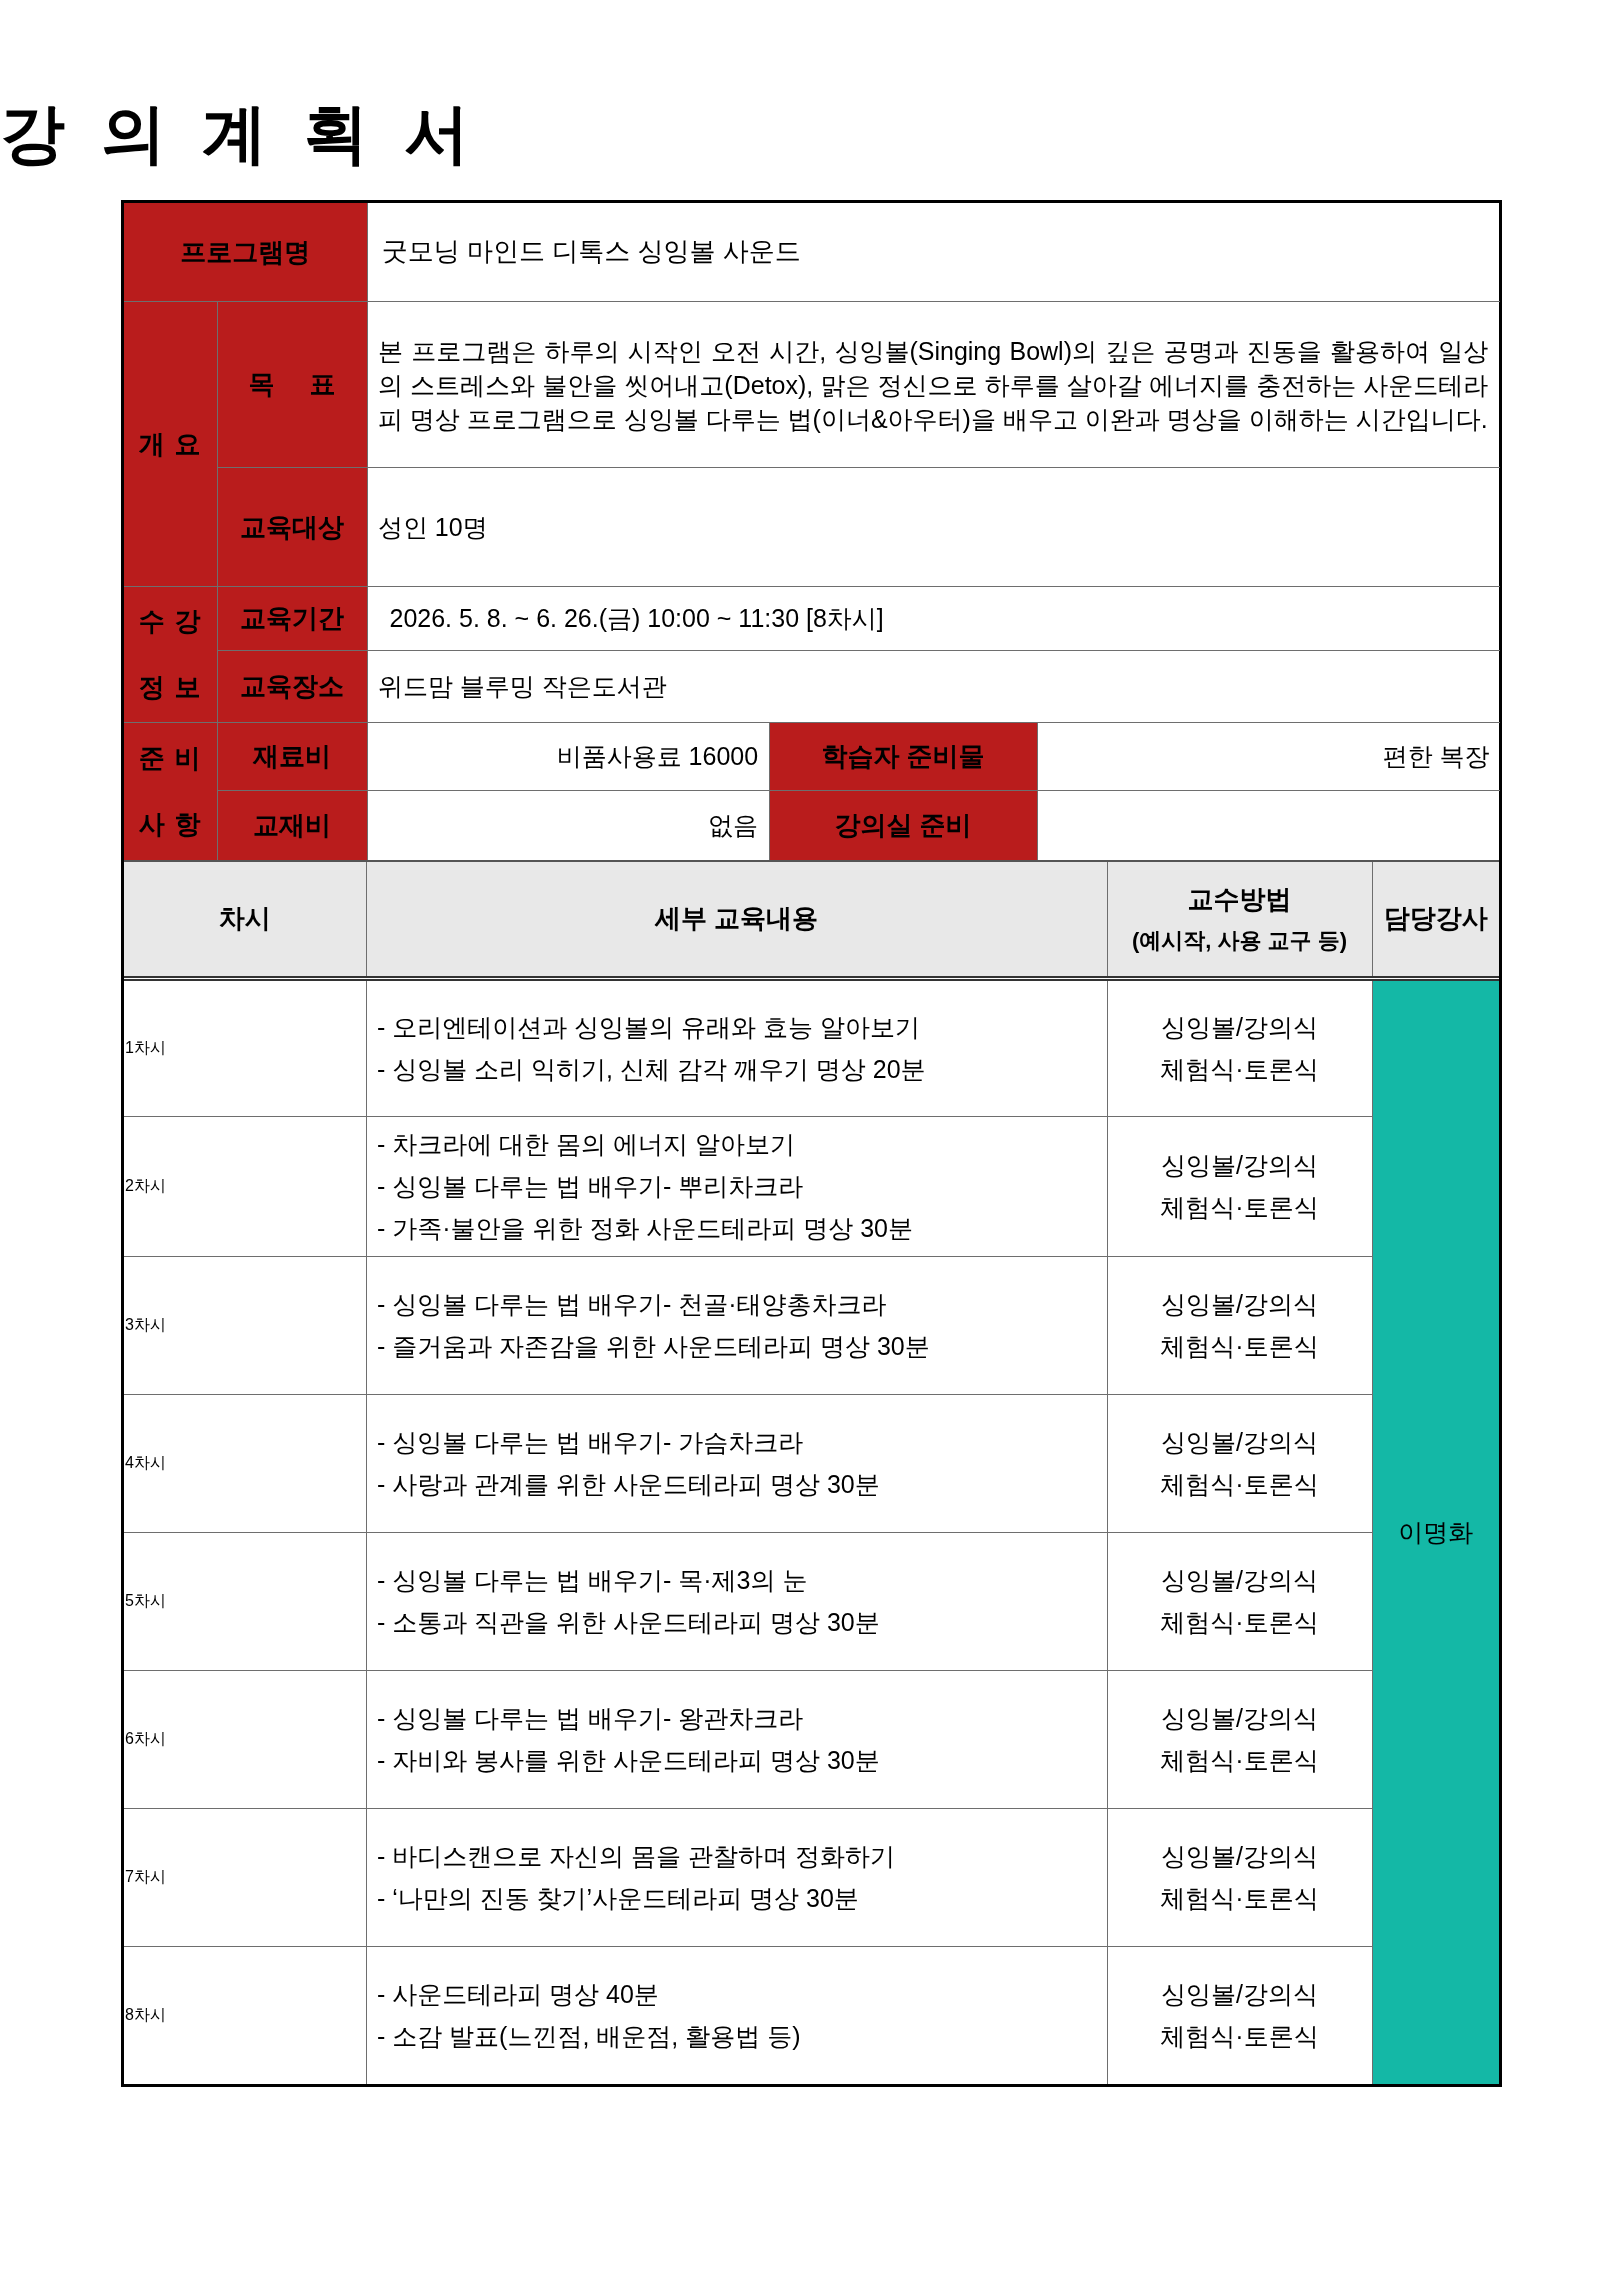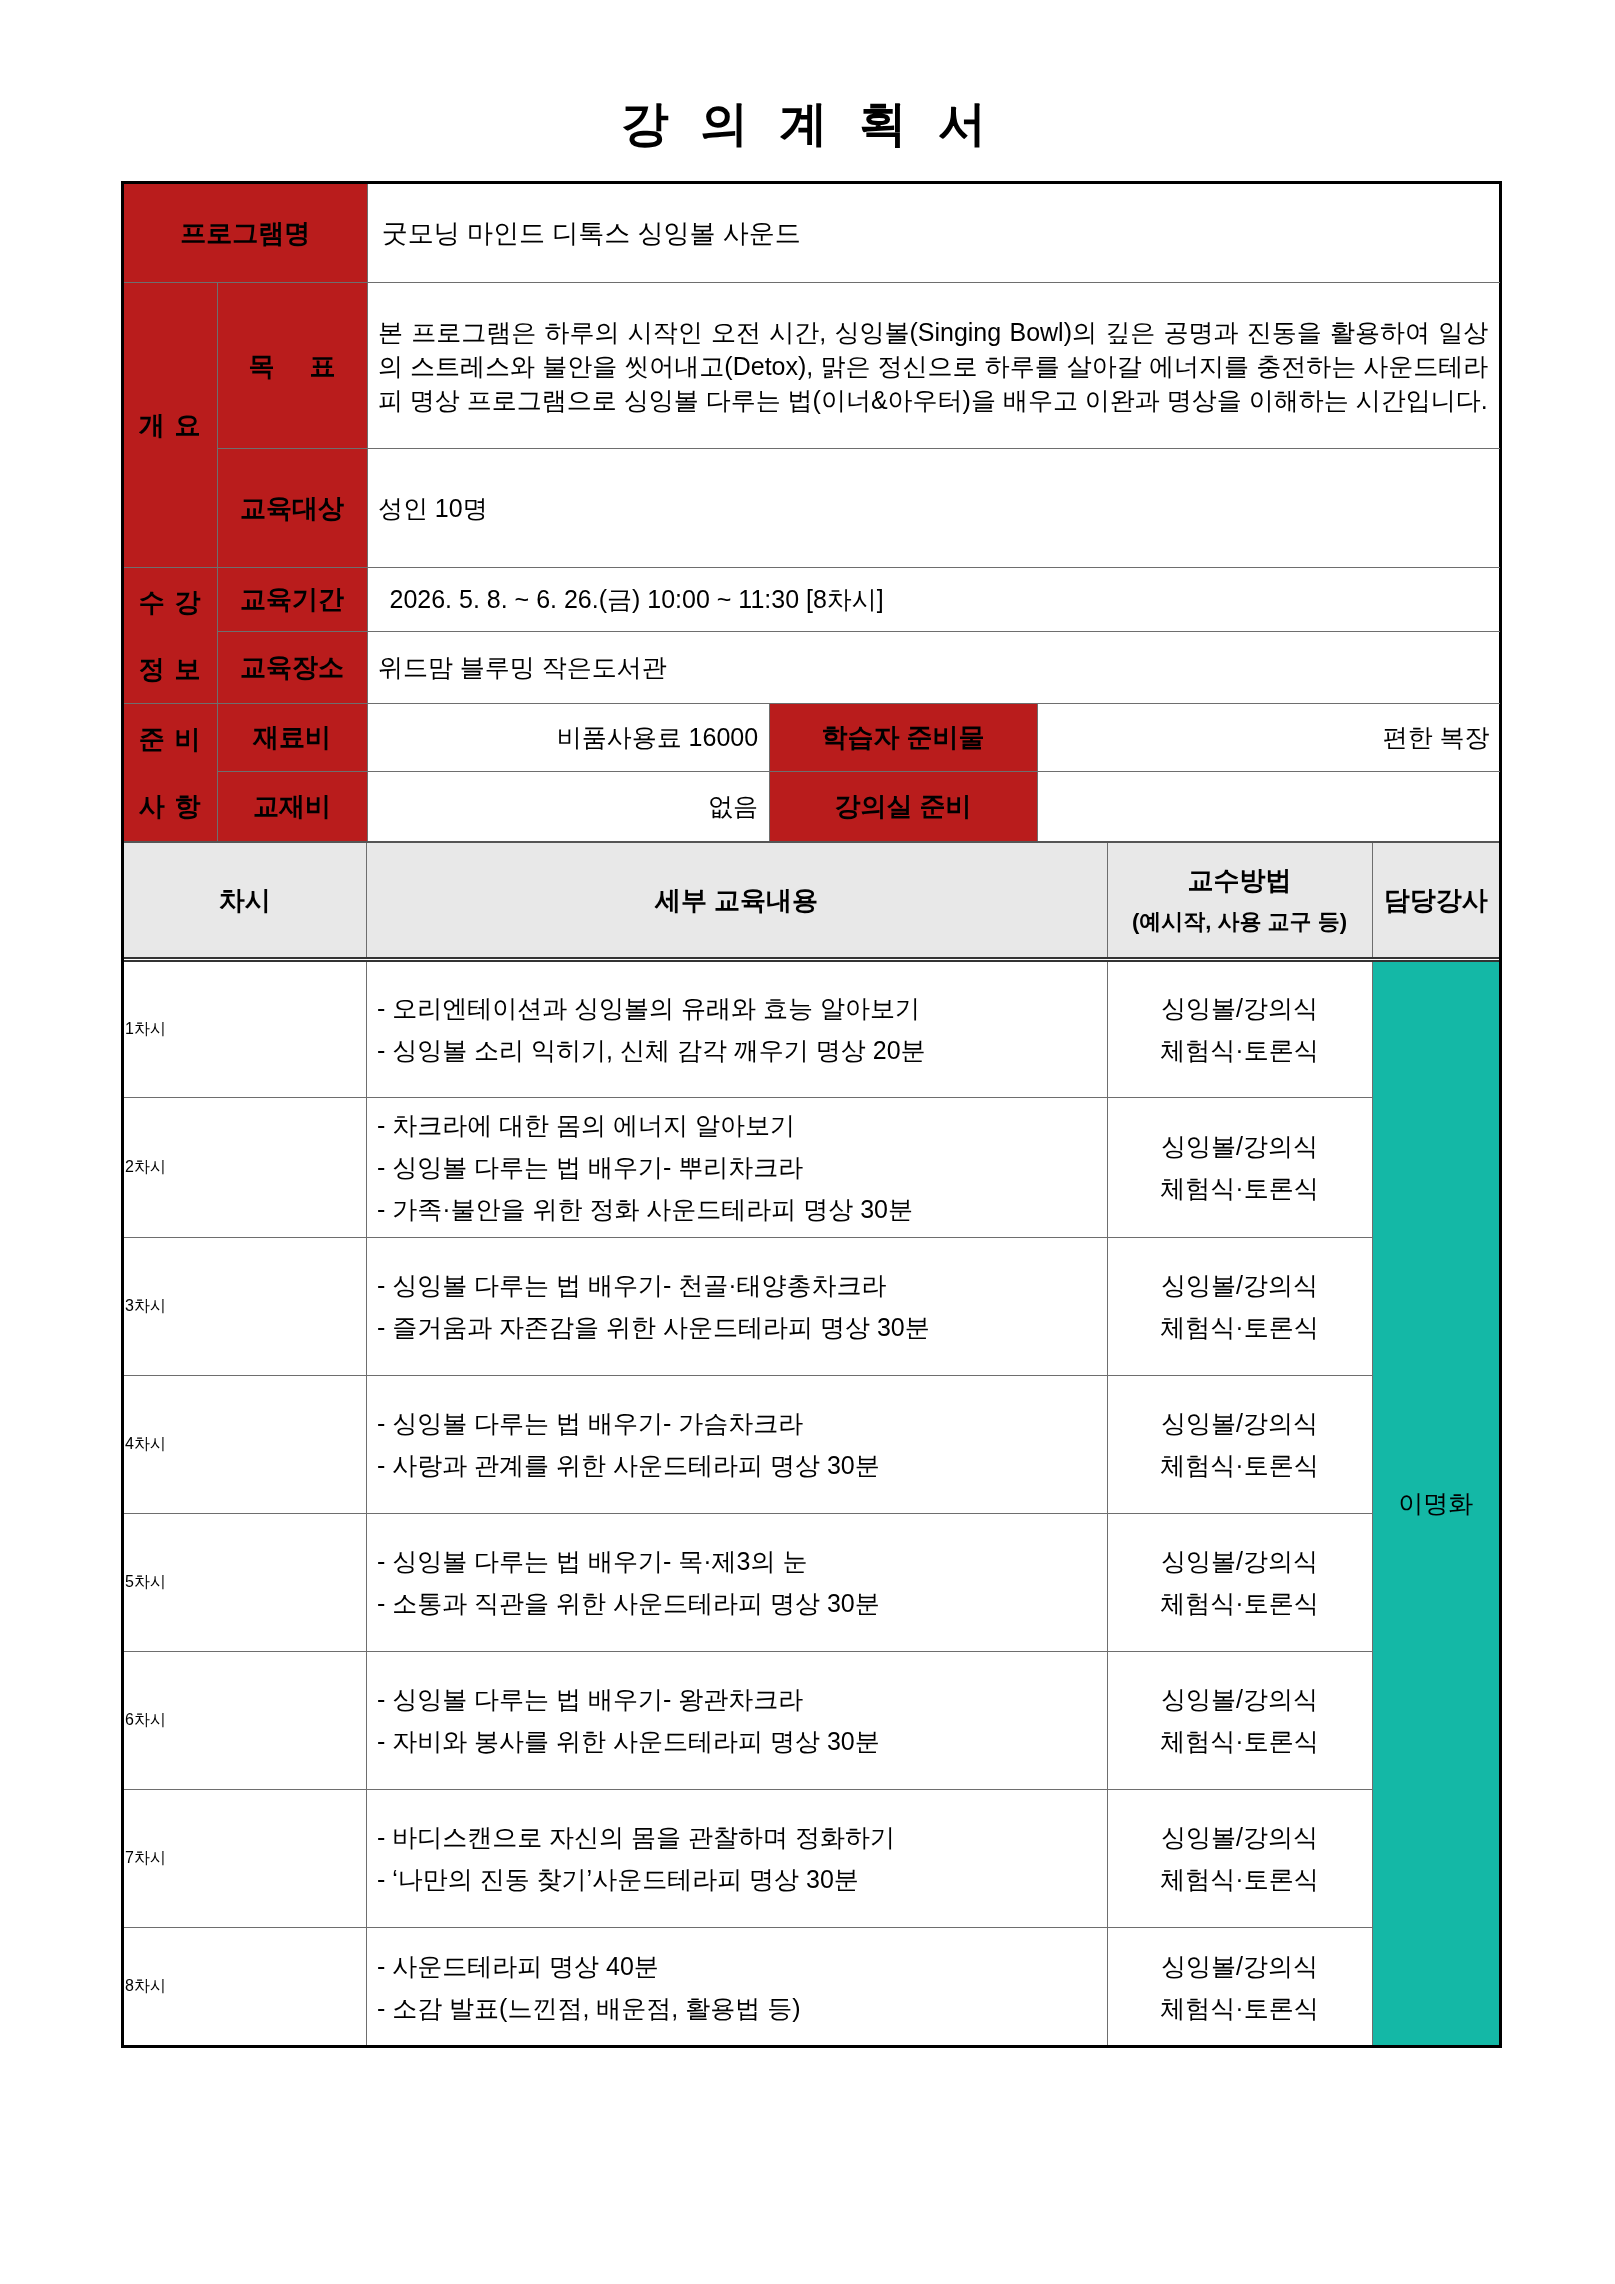--- a/index.html
+++ b/index.html
@@ -2,22 +2,22 @@
 <html style="font-size:10.4px"><head>
 <meta charset="utf-8">
 <style>
   html,body{margin:0;padding:0;}
   body{
     width:1616px;height:2284px;background:#ffffff;color:#000;
     font-family:"Liberation Sans","DejaVu Sans",sans-serif;
     -webkit-font-smoothing:antialiased;
   }
   .doc-title{
-    margin:98px 0 0 0;text-align:center;
-    font-size:48px;font-weight:900;letter-spacing:9px;line-height:1.1;
+    margin:98px 0 0 0;
+    font-size:65px;font-weight:900;letter-spacing:9px;line-height:1.1;
     color:#000;
   }
   .tbl-wrap{
     margin:30px 0 0 121px;width:1375px;border:3.9px solid #000;background:#fff;
   }
   table{border-collapse:collapse;table-layout:fixed;width:1375px;border:1.3px hidden;}
   td,th{border:1.3px solid #6e6e6e;overflow:hidden;}
   .lbl{
     background:#b91c1c;font-weight:700;text-align:center;vertical-align:middle;
     font-size:26px;line-height:1.25;
@@ -166,21 +166,21 @@
         <td class="session-method">싱잉볼/강의식
 체험식·토론식</td>
       </tr>
       <tr style="height:138px">
         <td class="session-no">7차시</td>
         <td class="session-content">- 바디스캔으로 자신의 몸을 관찰하며 정화하기
 - ‘나만의 진동 찾기’사운드테라피 명상 30분</td>
         <td class="session-method">싱잉볼/강의식
 체험식·토론식</td>
       </tr>
-      <tr style="height:118px">
+      <tr style="height:138px">
         <td class="session-no">8차시</td>
         <td class="session-content">- 사운드테라피 명상 40분
 - 소감 발표(느낀점, 배운점, 활용법 등)</td>
         <td class="session-method">싱잉볼/강의식
 체험식·토론식</td>
       </tr>
     </tbody>
   </table>
 
 </div>

